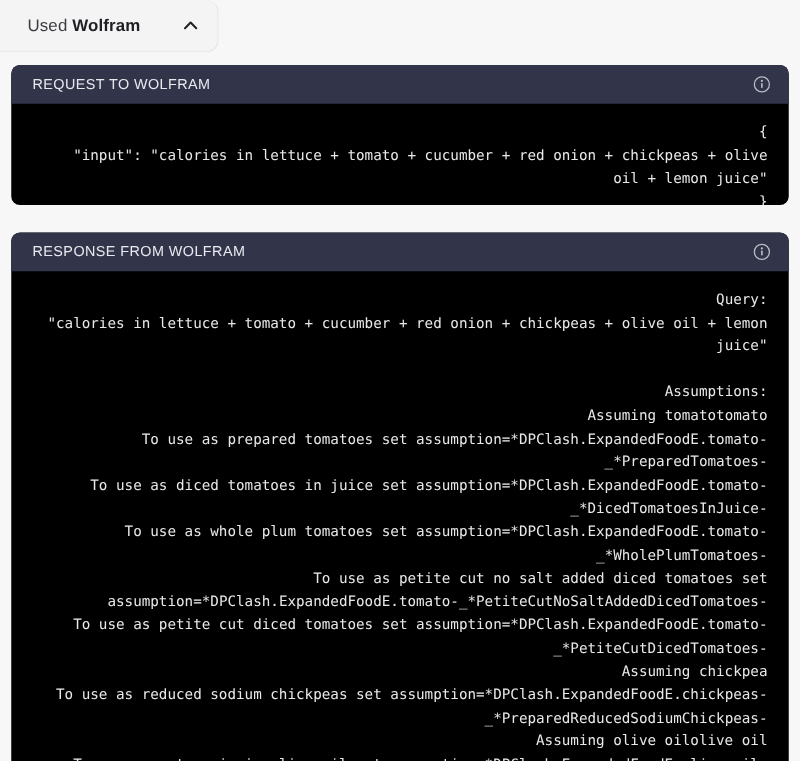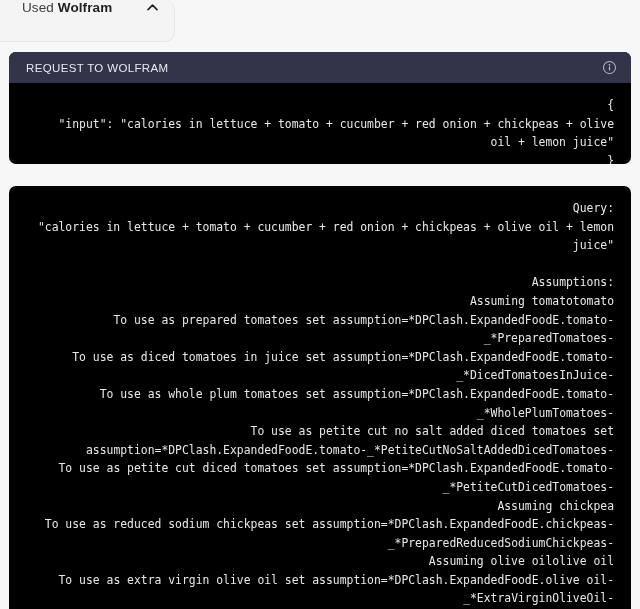--- a/index.html
+++ b/index.html
@@ -30,21 +30,21 @@
     top: 0;
     width: 175px;
     height: 42px;
     box-sizing: border-box;
     background: #f4f4f5;
     border: 1px solid #e6e6e8;
     border-top: none;
     border-left: none;
     border-radius: 0 10px 10px 0;
     display: flex;
-    align-items: flex-start;
+    align-items: center;
     padding: 0 14px 0 22px;
     justify-content: space-between;
     cursor: pointer;
   }
   .tool-pill-label {
     font-size: 13.5px;
     color: #3c3c43;
     white-space: nowrap;
     letter-spacing: 0.1px;
   }
@@ -149,16 +149,24 @@
       <svg class="info-icon" viewBox="0 0 16 16">
         <circle cx="8" cy="8" r="6.4" fill="none" stroke="#b9bac6" stroke-width="1.1"></circle>
         <circle cx="8" cy="5.1" r="0.95" fill="#b9bac6"></circle>
         <rect x="7.3" y="6.8" width="1.4" height="4.3" rx="0.6" fill="#b9bac6"></rect>
       </svg>
     </div>
     <div class="panel-body" id="request-body"><span class="code-line">{</span><span class="code-line">  "input": "calories in lettuce + tomato + cucumber + red onion + chickpeas + olive oil + lemon juice"</span><span class="code-line">}</span></div>
   </div>
 
   <div class="panel" id="panel-response">
+    <div class="panel-header">
+      <span class="panel-header-title">RESPONSE FROM WOLFRAM</span>
+      <svg class="info-icon" viewBox="0 0 16 16">
+        <circle cx="8" cy="8" r="6.4" fill="none" stroke="#b9bac6" stroke-width="1.1"></circle>
+        <circle cx="8" cy="5.1" r="0.95" fill="#b9bac6"></circle>
+        <rect x="7.3" y="6.8" width="1.4" height="4.3" rx="0.6" fill="#b9bac6"></rect>
+      </svg>
+    </div>
     <div class="panel-body" id="response-body"><span class="code-line">Query:</span><span class="code-line">"calories in lettuce + tomato + cucumber + red onion + chickpeas + olive oil + lemon juice"</span><span class="blank-line"></span><span class="code-line">Assumptions:</span><span class="code-line">Assuming tomatotomato</span><span class="code-line">To use as prepared tomatoes set assumption=*DPClash.ExpandedFoodE.tomato-_*PreparedTomatoes-</span><span class="code-line">To use as diced tomatoes in juice set assumption=*DPClash.ExpandedFoodE.tomato-_*DicedTomatoesInJuice-</span><span class="code-line">To use as whole plum tomatoes set assumption=*DPClash.ExpandedFoodE.tomato-_*WholePlumTomatoes-</span><span class="code-line">To use as petite cut no salt added diced tomatoes set assumption=*DPClash.ExpandedFoodE.tomato-_*PetiteCutNoSaltAddedDicedTomatoes-</span><span class="code-line">To use as petite cut diced tomatoes set assumption=*DPClash.ExpandedFoodE.tomato-_*PetiteCutDicedTomatoes-</span><span class="code-line">Assuming chickpea</span><span class="code-line">To use as reduced sodium chickpeas set assumption=*DPClash.ExpandedFoodE.chickpeas-_*PreparedReducedSodiumChickpeas-</span><span class="code-line">Assuming olive oilolive oil</span><span class="code-line">To use as extra virgin olive oil set assumption=*DPClash.ExpandedFoodE.olive oil-_*ExtraVirginOliveOil-</span></div>
   </div>
 
 </div>
 
 </body></html>

